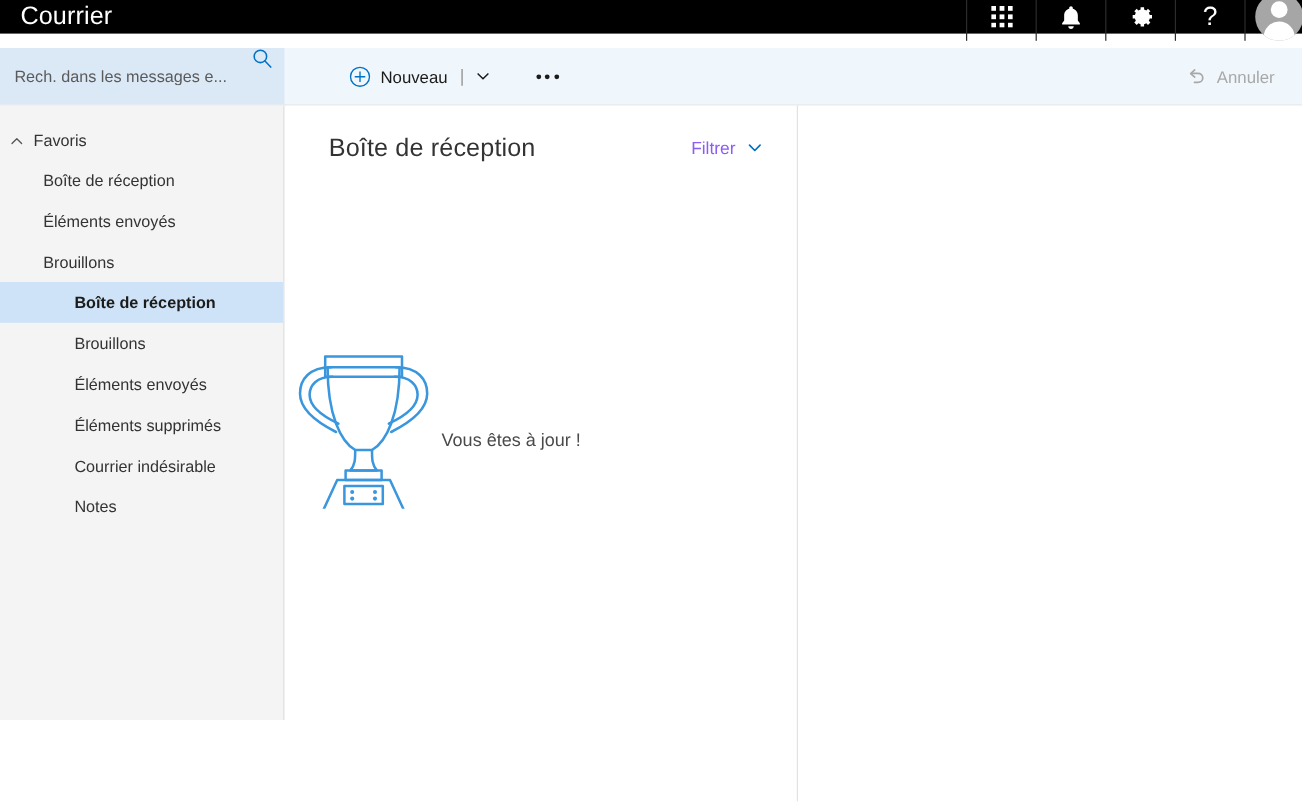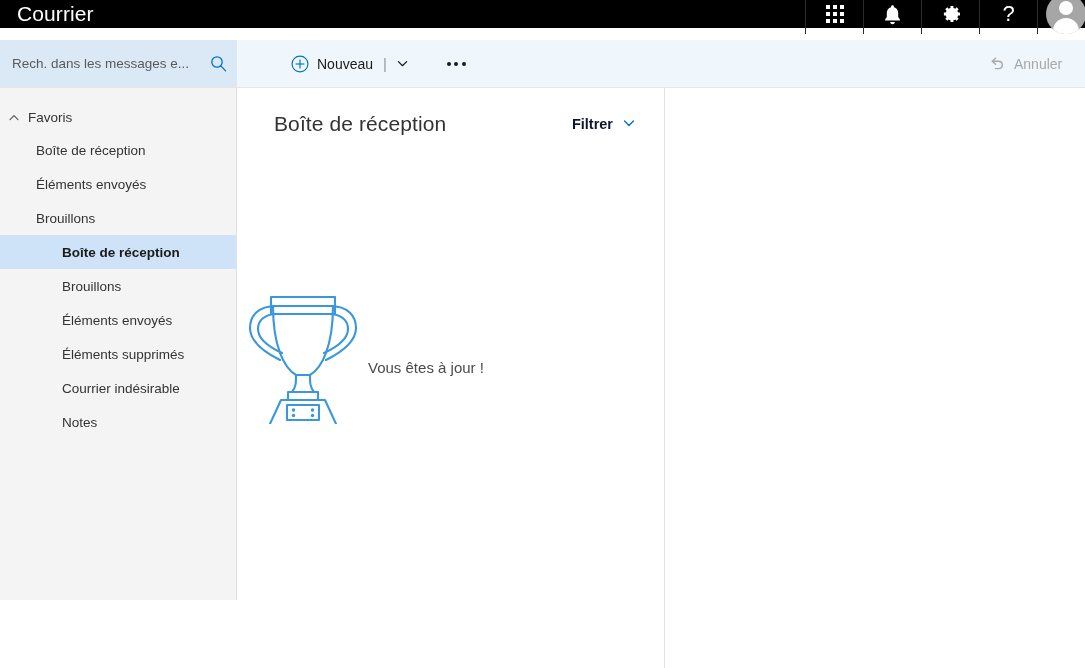--- a/index.html
+++ b/index.html
@@ -69,21 +69,21 @@
   .cmdrow {
     position: absolute; left: 0; top: 40px;
     width: 1085px; height: 48px;
     background: #eff6fc;
     border-bottom: 1px solid #e6e6e6;
     display: flex; align-items: stretch;
   }
   .searchbox {
     width: 237px; height: 47px;
     background: #dbe9f7;
-    display: flex; align-items: center;
+    display: flex; 
     padding: 0 10px 0 12px;
     gap: 6px;
   }
   .search-input {
     flex: 1 1 auto;
     border: none; outline: none; background: transparent;
     font-family: "Liberation Sans", sans-serif;
     font-size: 13.5px;
     color: #555555;
     min-width: 0;
@@ -164,21 +164,21 @@
   .listhead {
     display: flex; align-items: center; justify-content: space-between;
     padding: 24px 28px 0 36px;
   }
   .listtitle {
     font-size: 21px; color: #333333; font-weight: 400;
     letter-spacing: .1px;
   }
   .filterbtn {
     display: flex; align-items: flex-start; gap: 9px;
-    color: #0f172a; font-size: 14.5px; font-weight: bold;
+    color: #8b5cf6; font-size: 14.5px;
   }
   .filterbtn .chev { display: block; flex: 0 0 auto; }
 
   .emptystate {
     position: absolute; left: 0; top: 196px;
     width: 427px;
     display: flex; flex-direction: row; align-items: center;
   }
   .emptytext {
     margin-top: 27px;

